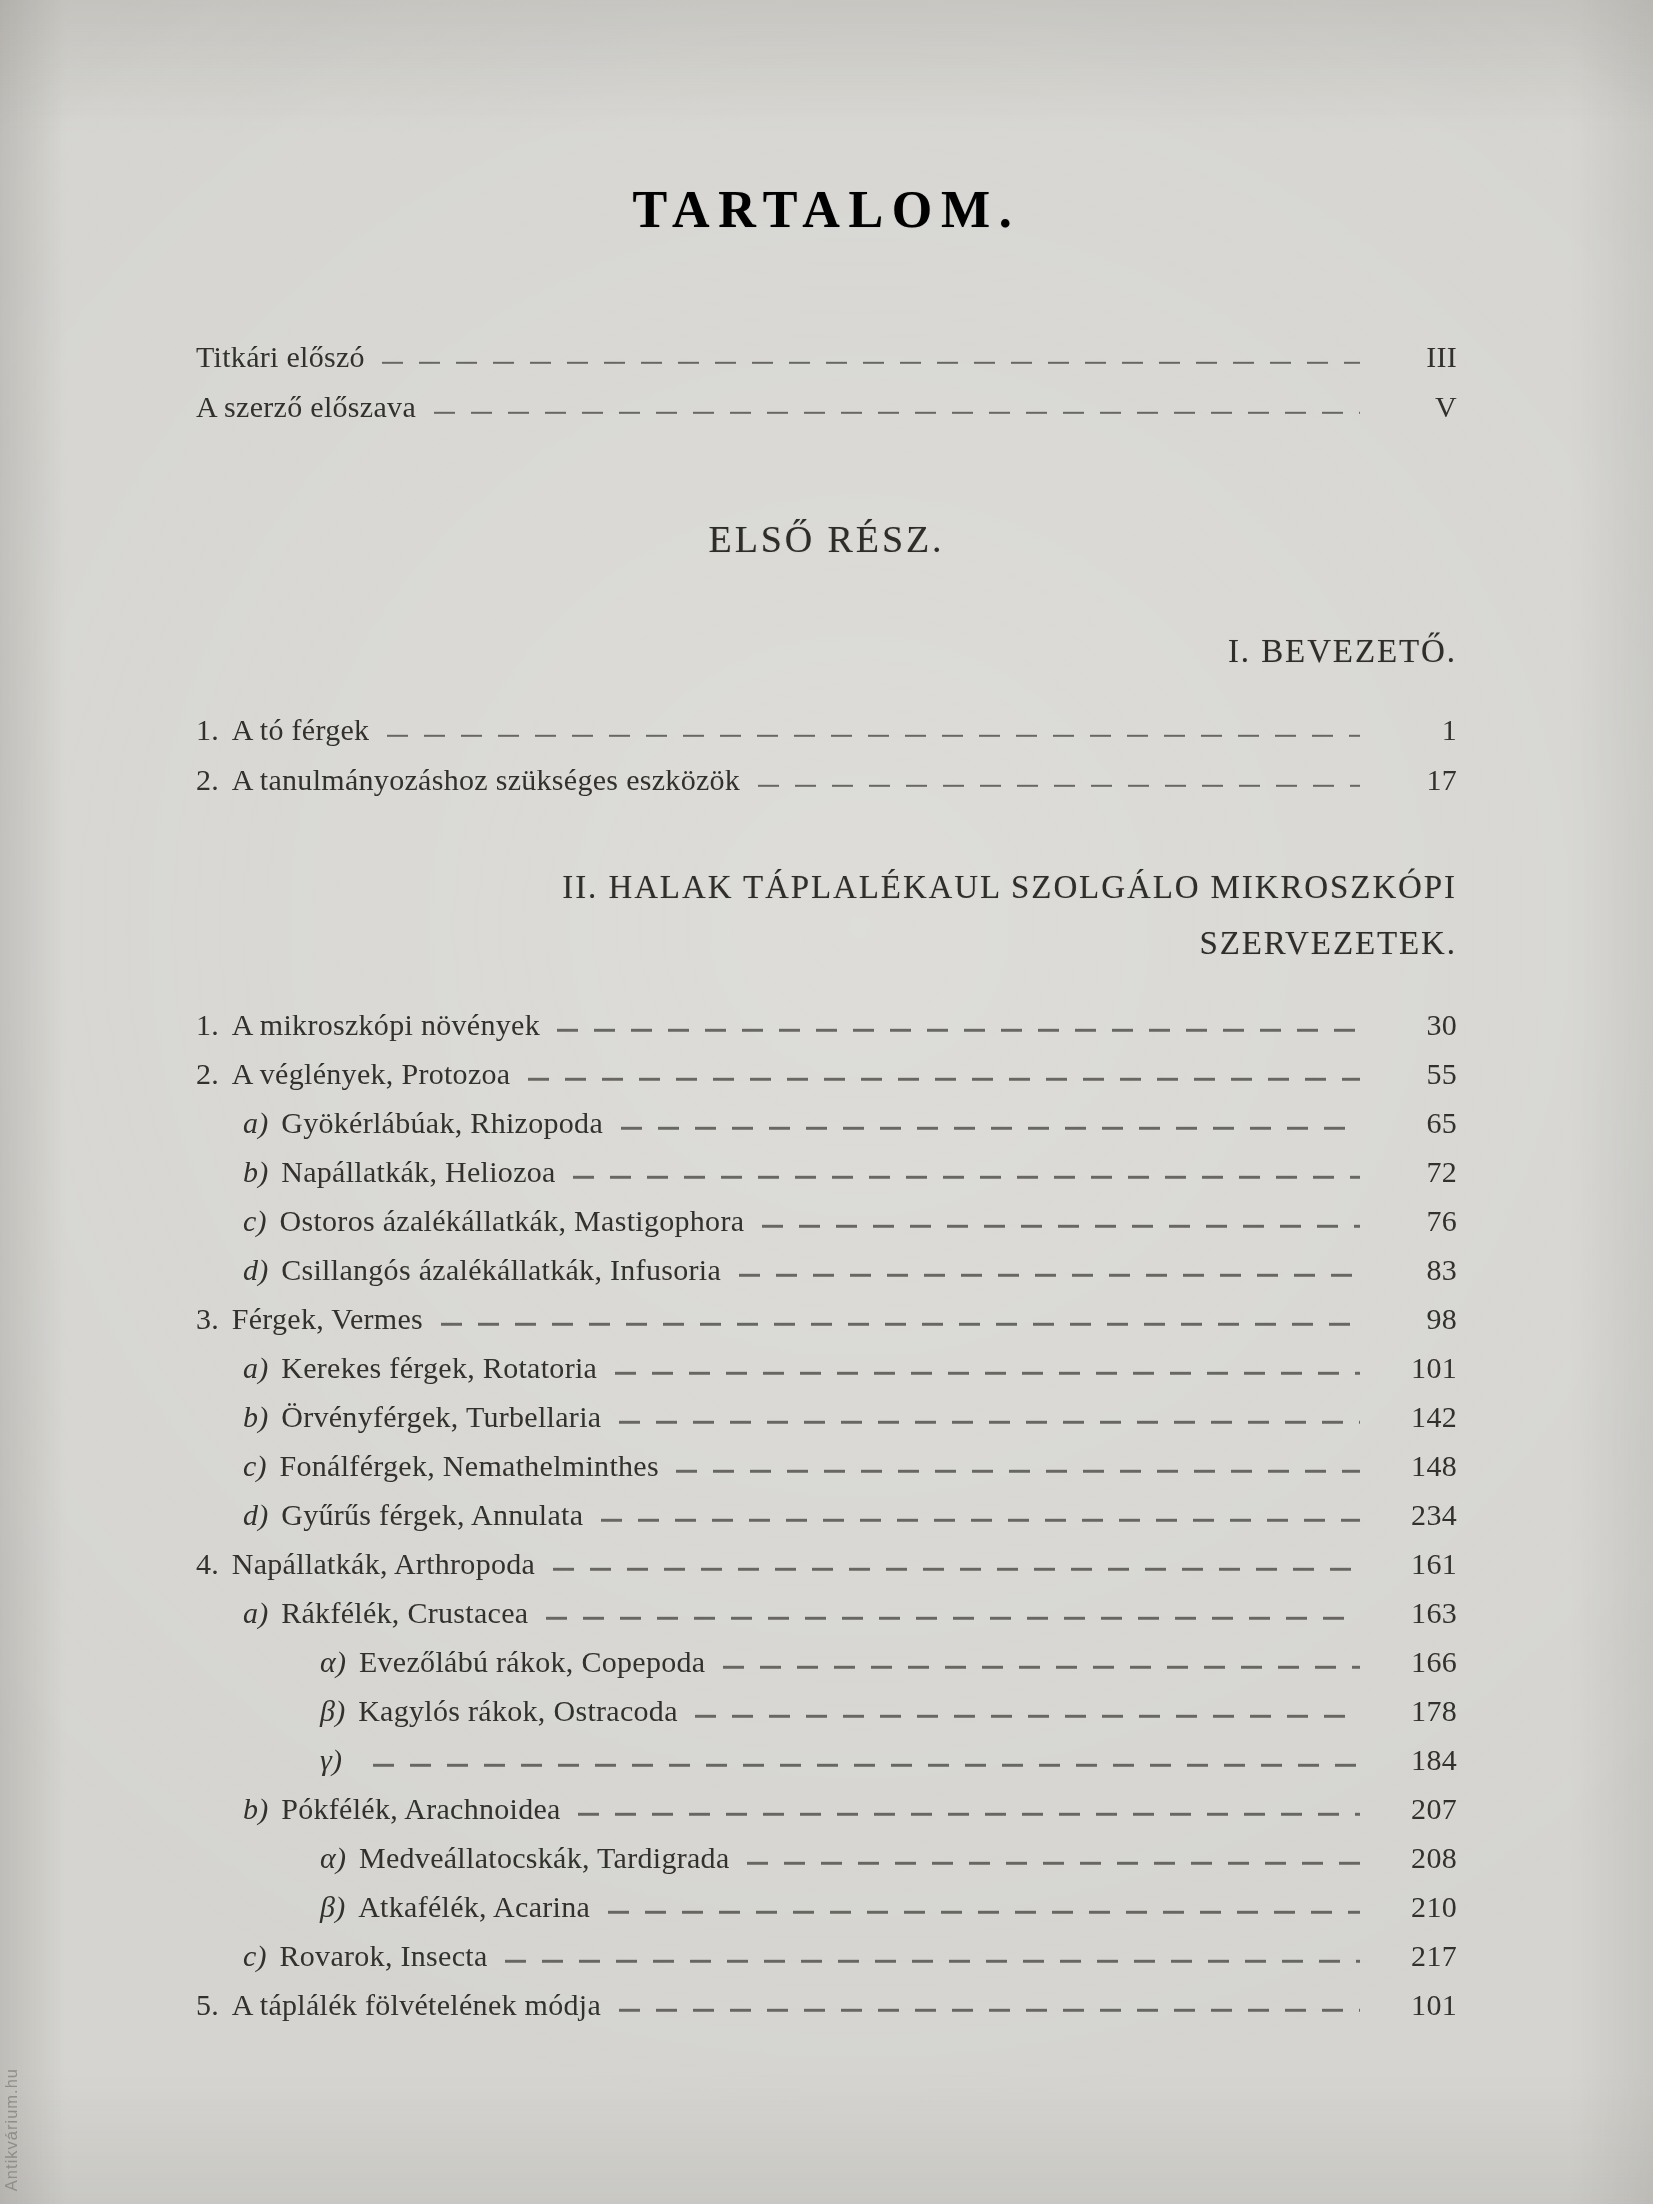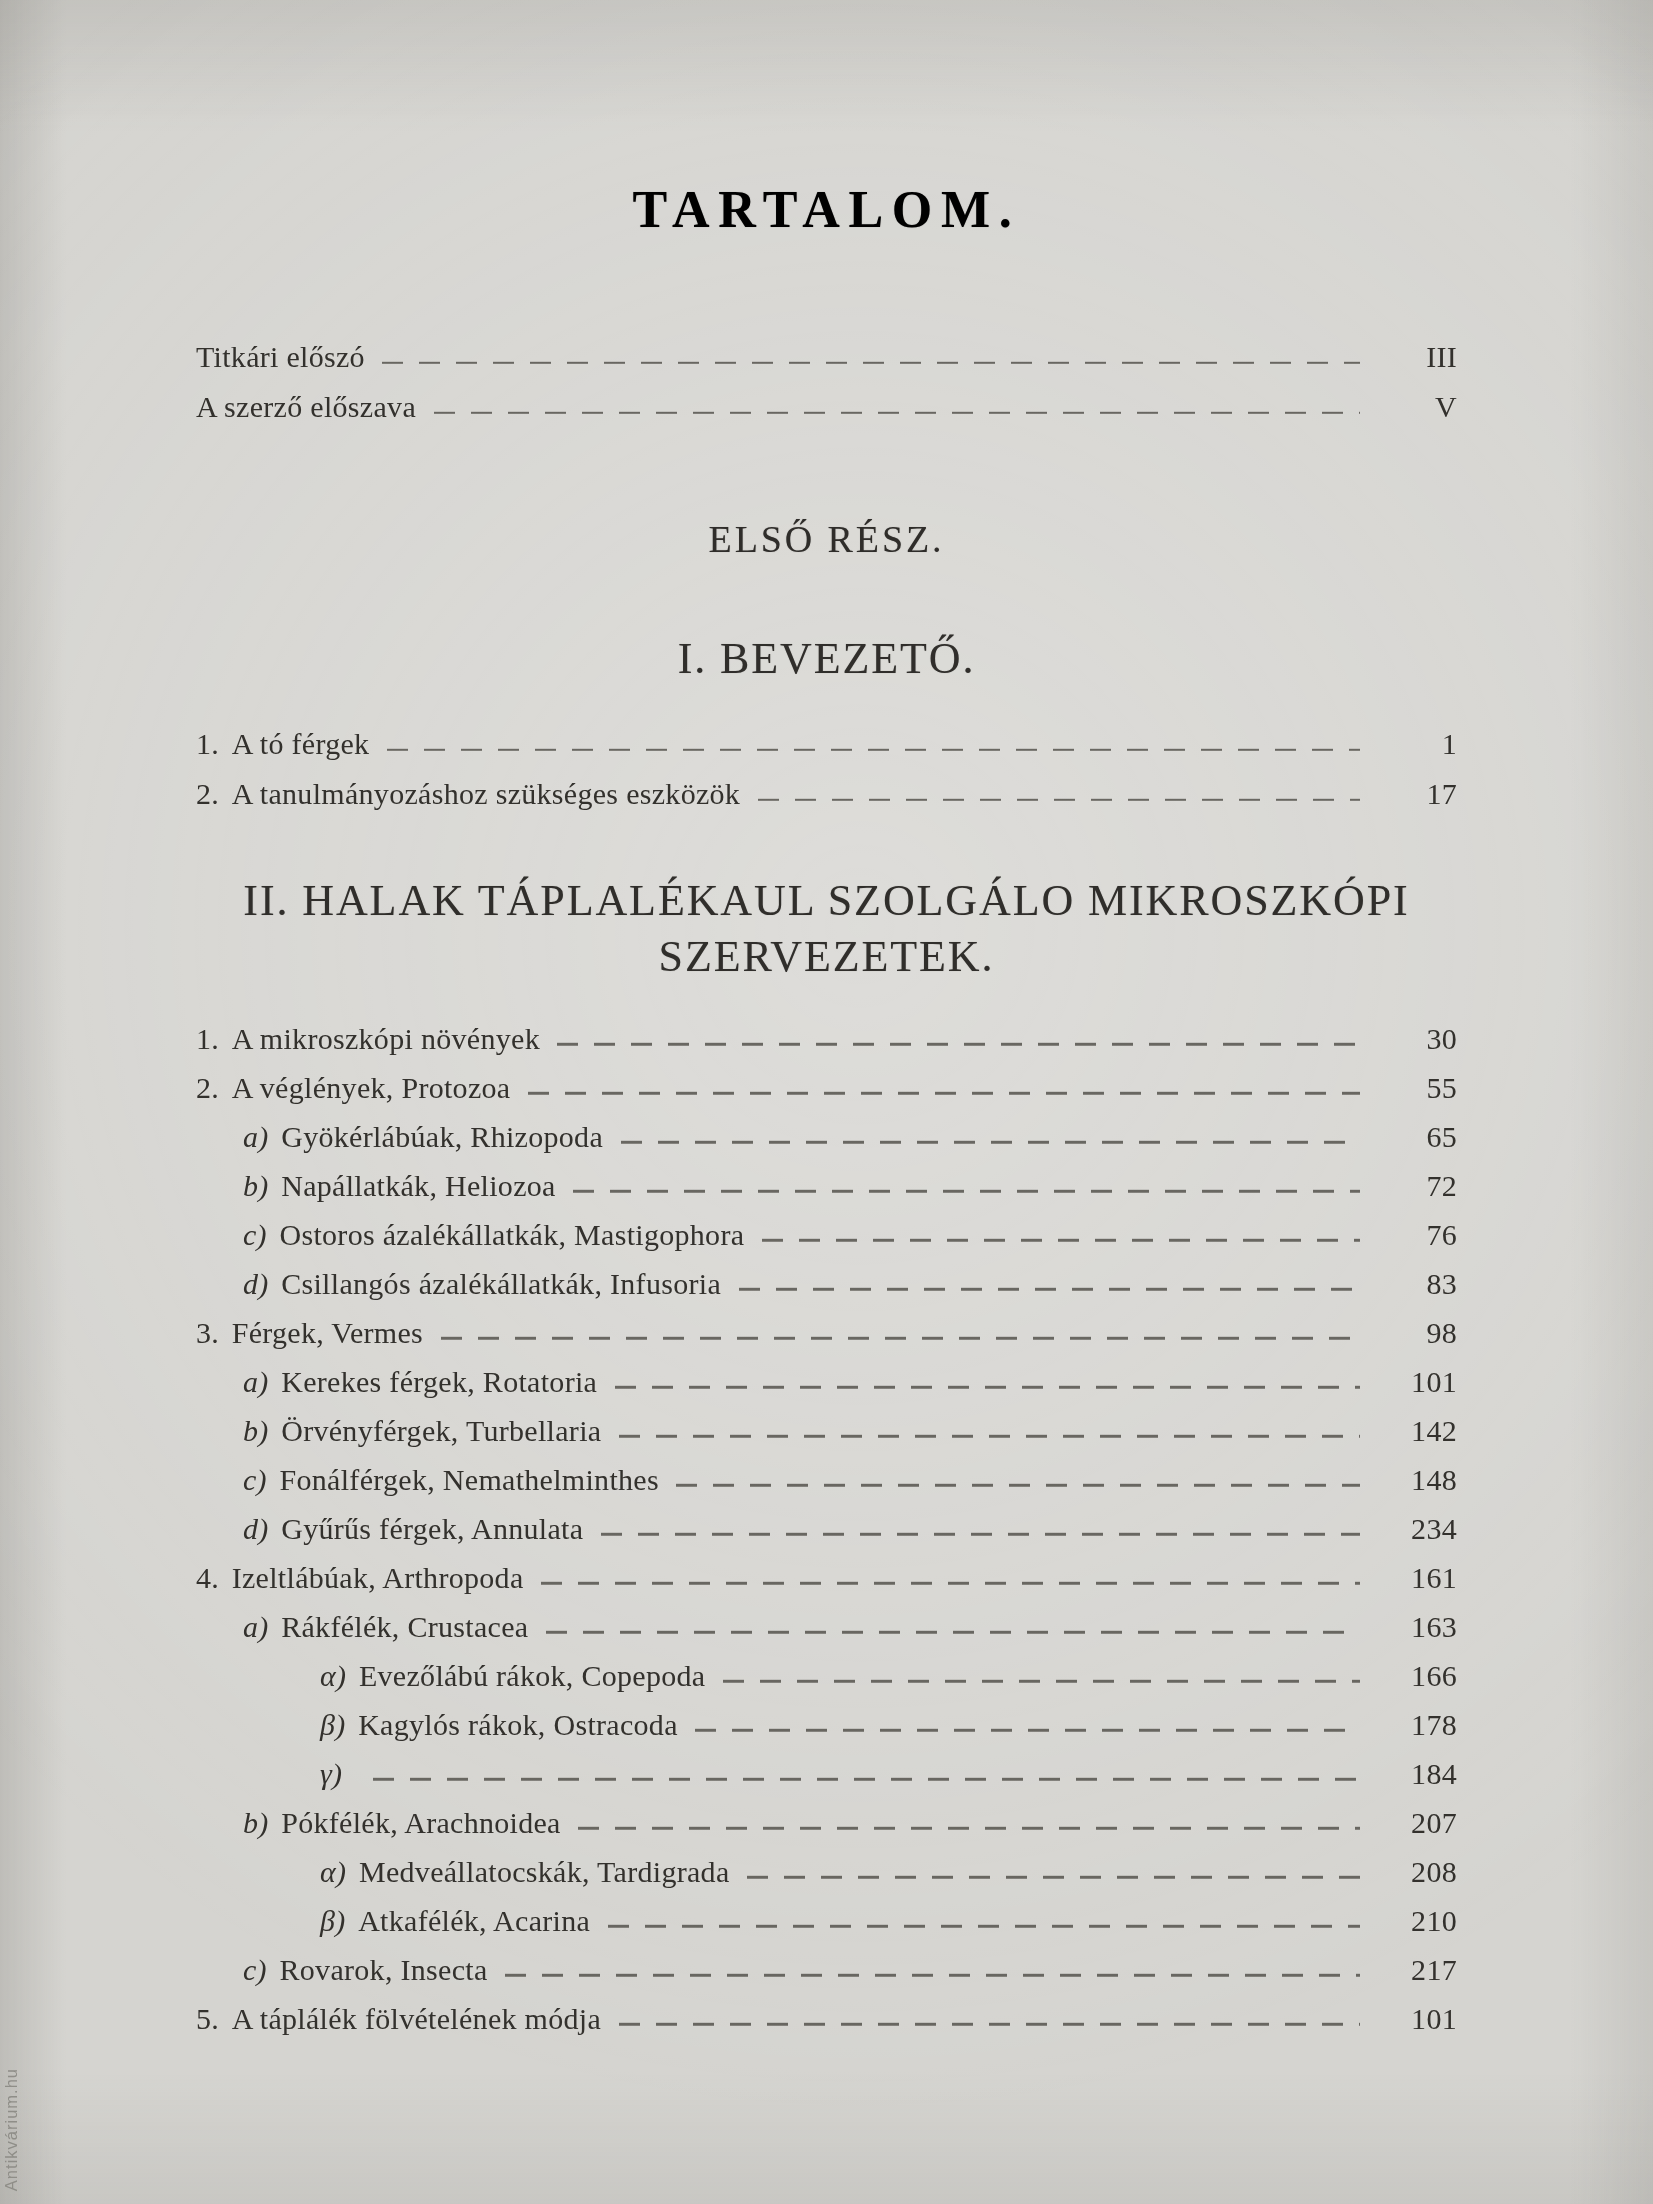--- a/index.html
+++ b/index.html
@@ -90,22 +90,22 @@
     text-align: center;
     font-size: 38px;
     letter-spacing: 2.9px;
     color: #2f2d2a;
     margin: 85px 0 0 0;
     font-weight: normal;
     text-shadow: 0 0 1px rgba(40,38,35,0.3);
   }
 
   .section-heading {
-    text-align: center;
-    font-size: 44px;
+    text-align: right;
+    font-size: 33px;
     letter-spacing: 1.9px;
     color: #302e2b;
     font-weight: normal;
     margin: 0;
     text-shadow: 0 0 1px rgba(40,38,35,0.25);
   }
   .section-1 .section-heading { margin-top: 72px; }
   .section-2 .section-heading { margin-top: 54px; line-height: 56px; }
 
   .section-1 .toc-list { margin-top: 35px; }
@@ -233,21 +233,21 @@
     <span class="toc-page">148</span>
   </div>
         <div class="toc-row indent-1">
     <span class="toc-prefix italic">d)</span>
     <span class="toc-text">Gyűrűs férgek, Annulata</span>
     <span class="toc-leader"></span>
     <span class="toc-page">234</span>
   </div>
         <div class="toc-row indent-0">
     <span class="toc-prefix">4.</span>
-    <span class="toc-text">Izeltlábúak, Arthropoda</span>
+    <span class="toc-text">Napállatkák, Arthropoda</span>
     <span class="toc-leader"></span>
     <span class="toc-page">161</span>
   </div>
         <div class="toc-row indent-1">
     <span class="toc-prefix italic">a)</span>
     <span class="toc-text">Rákfélék, Crustacea</span>
     <span class="toc-leader"></span>
     <span class="toc-page">163</span>
   </div>
         <div class="toc-row indent-2">

